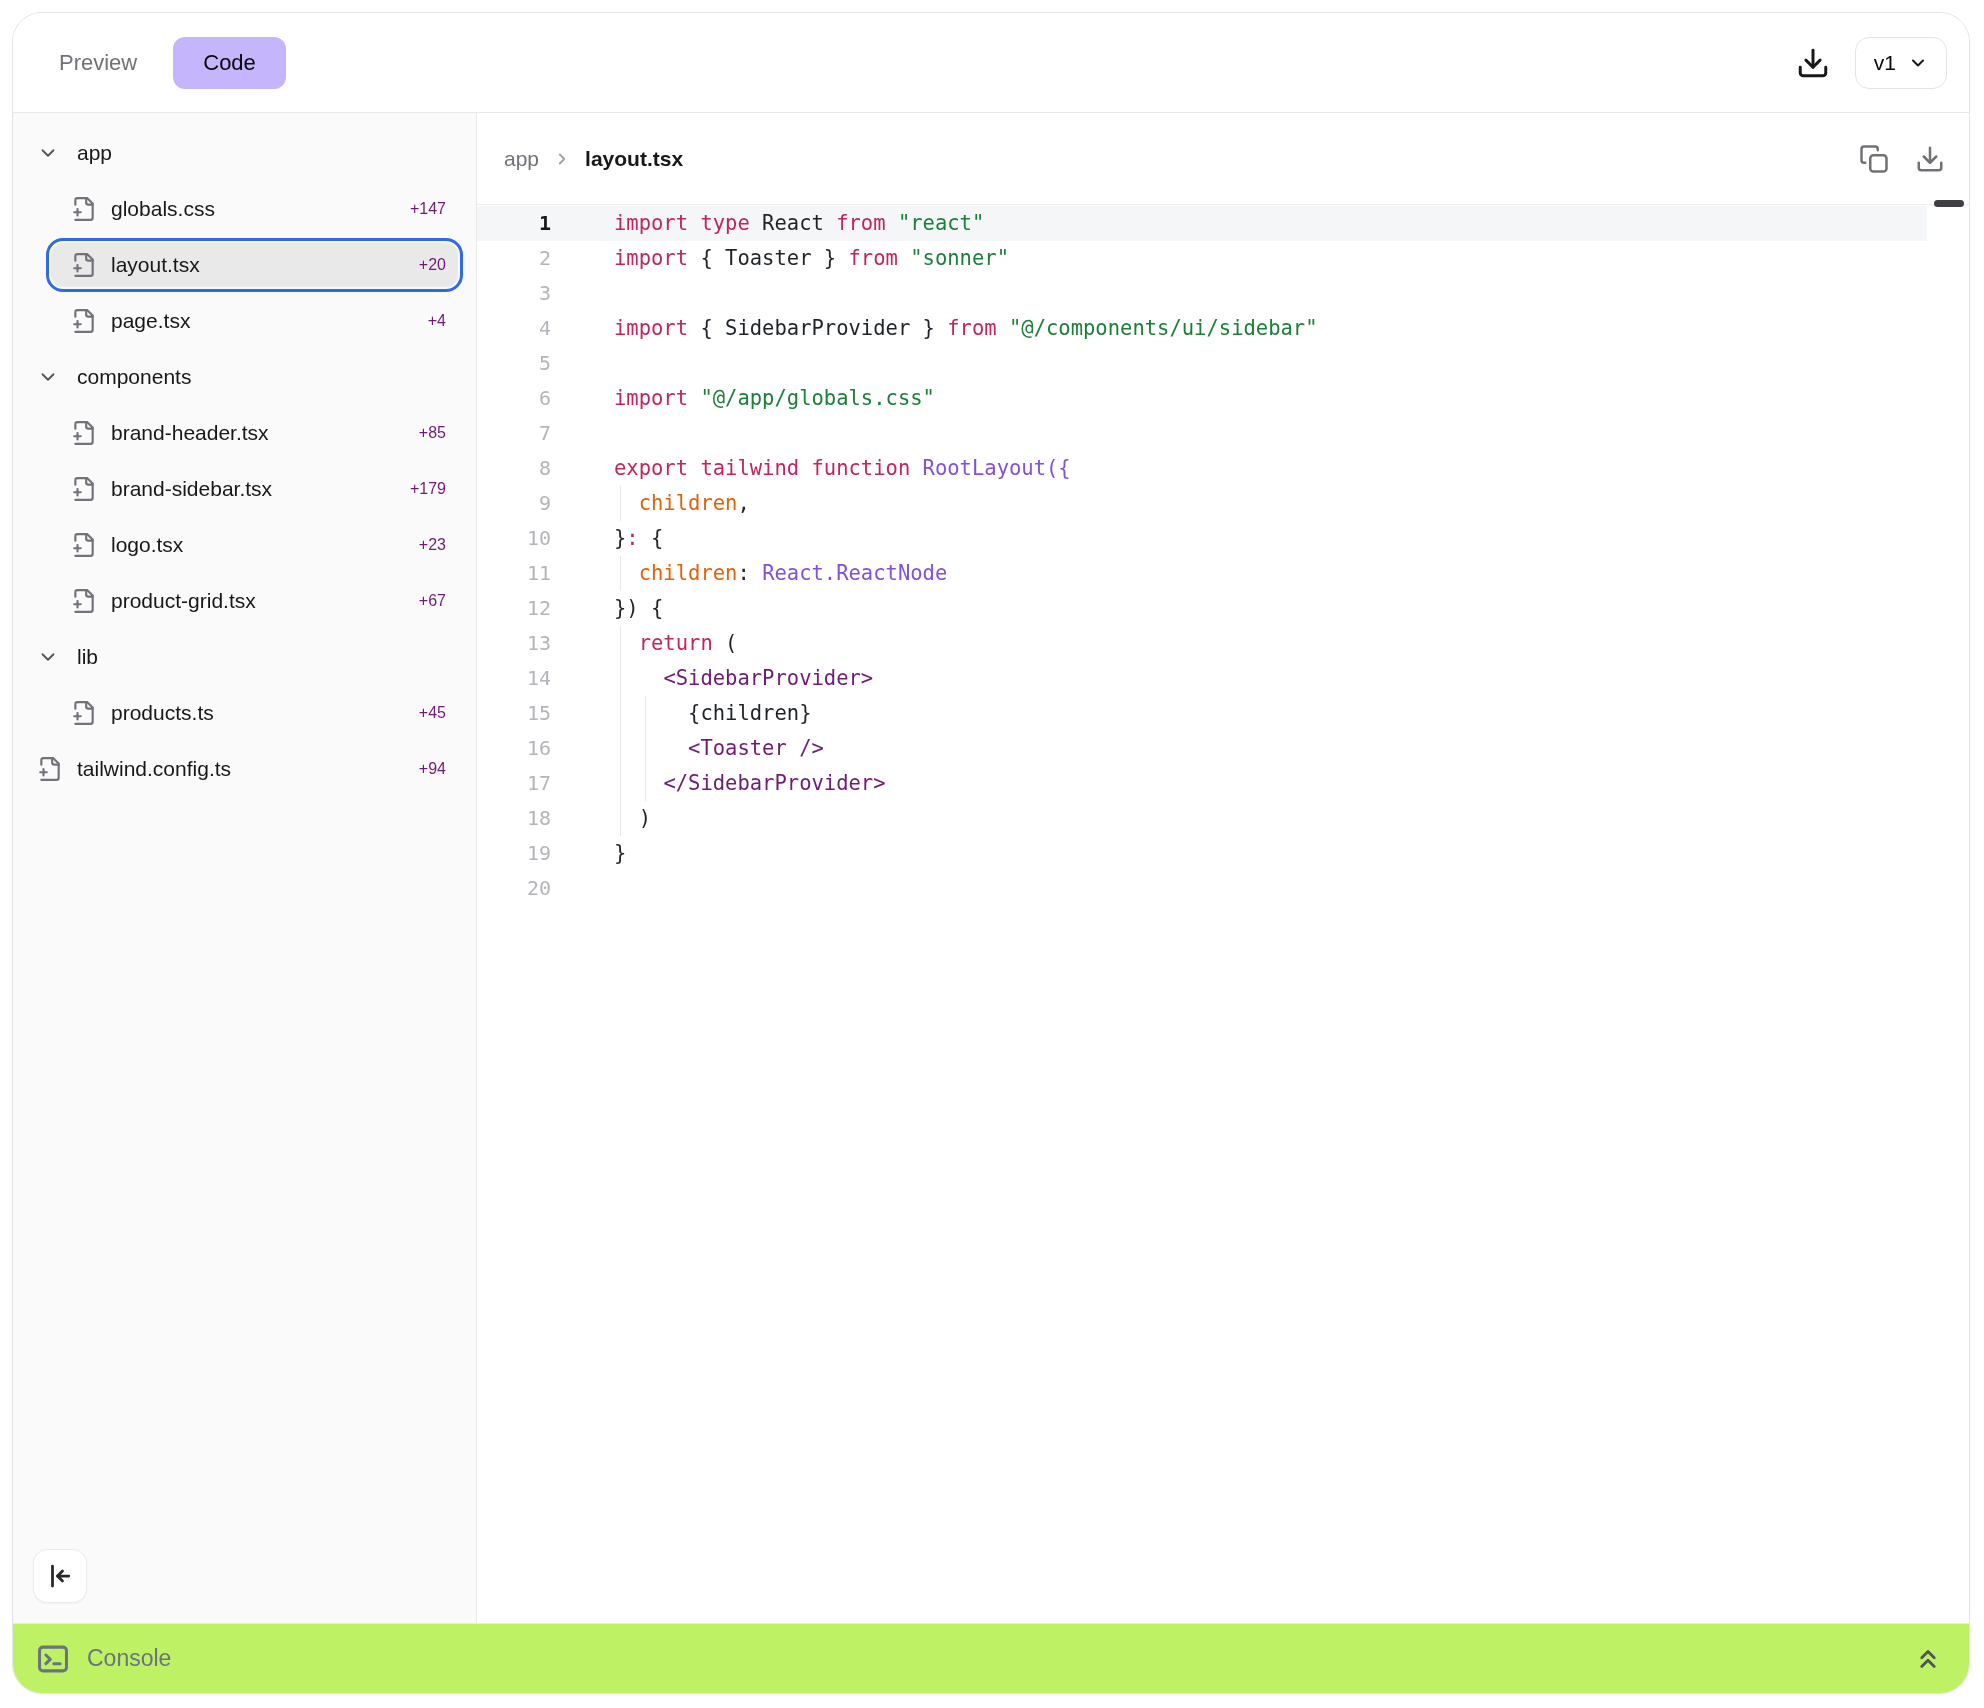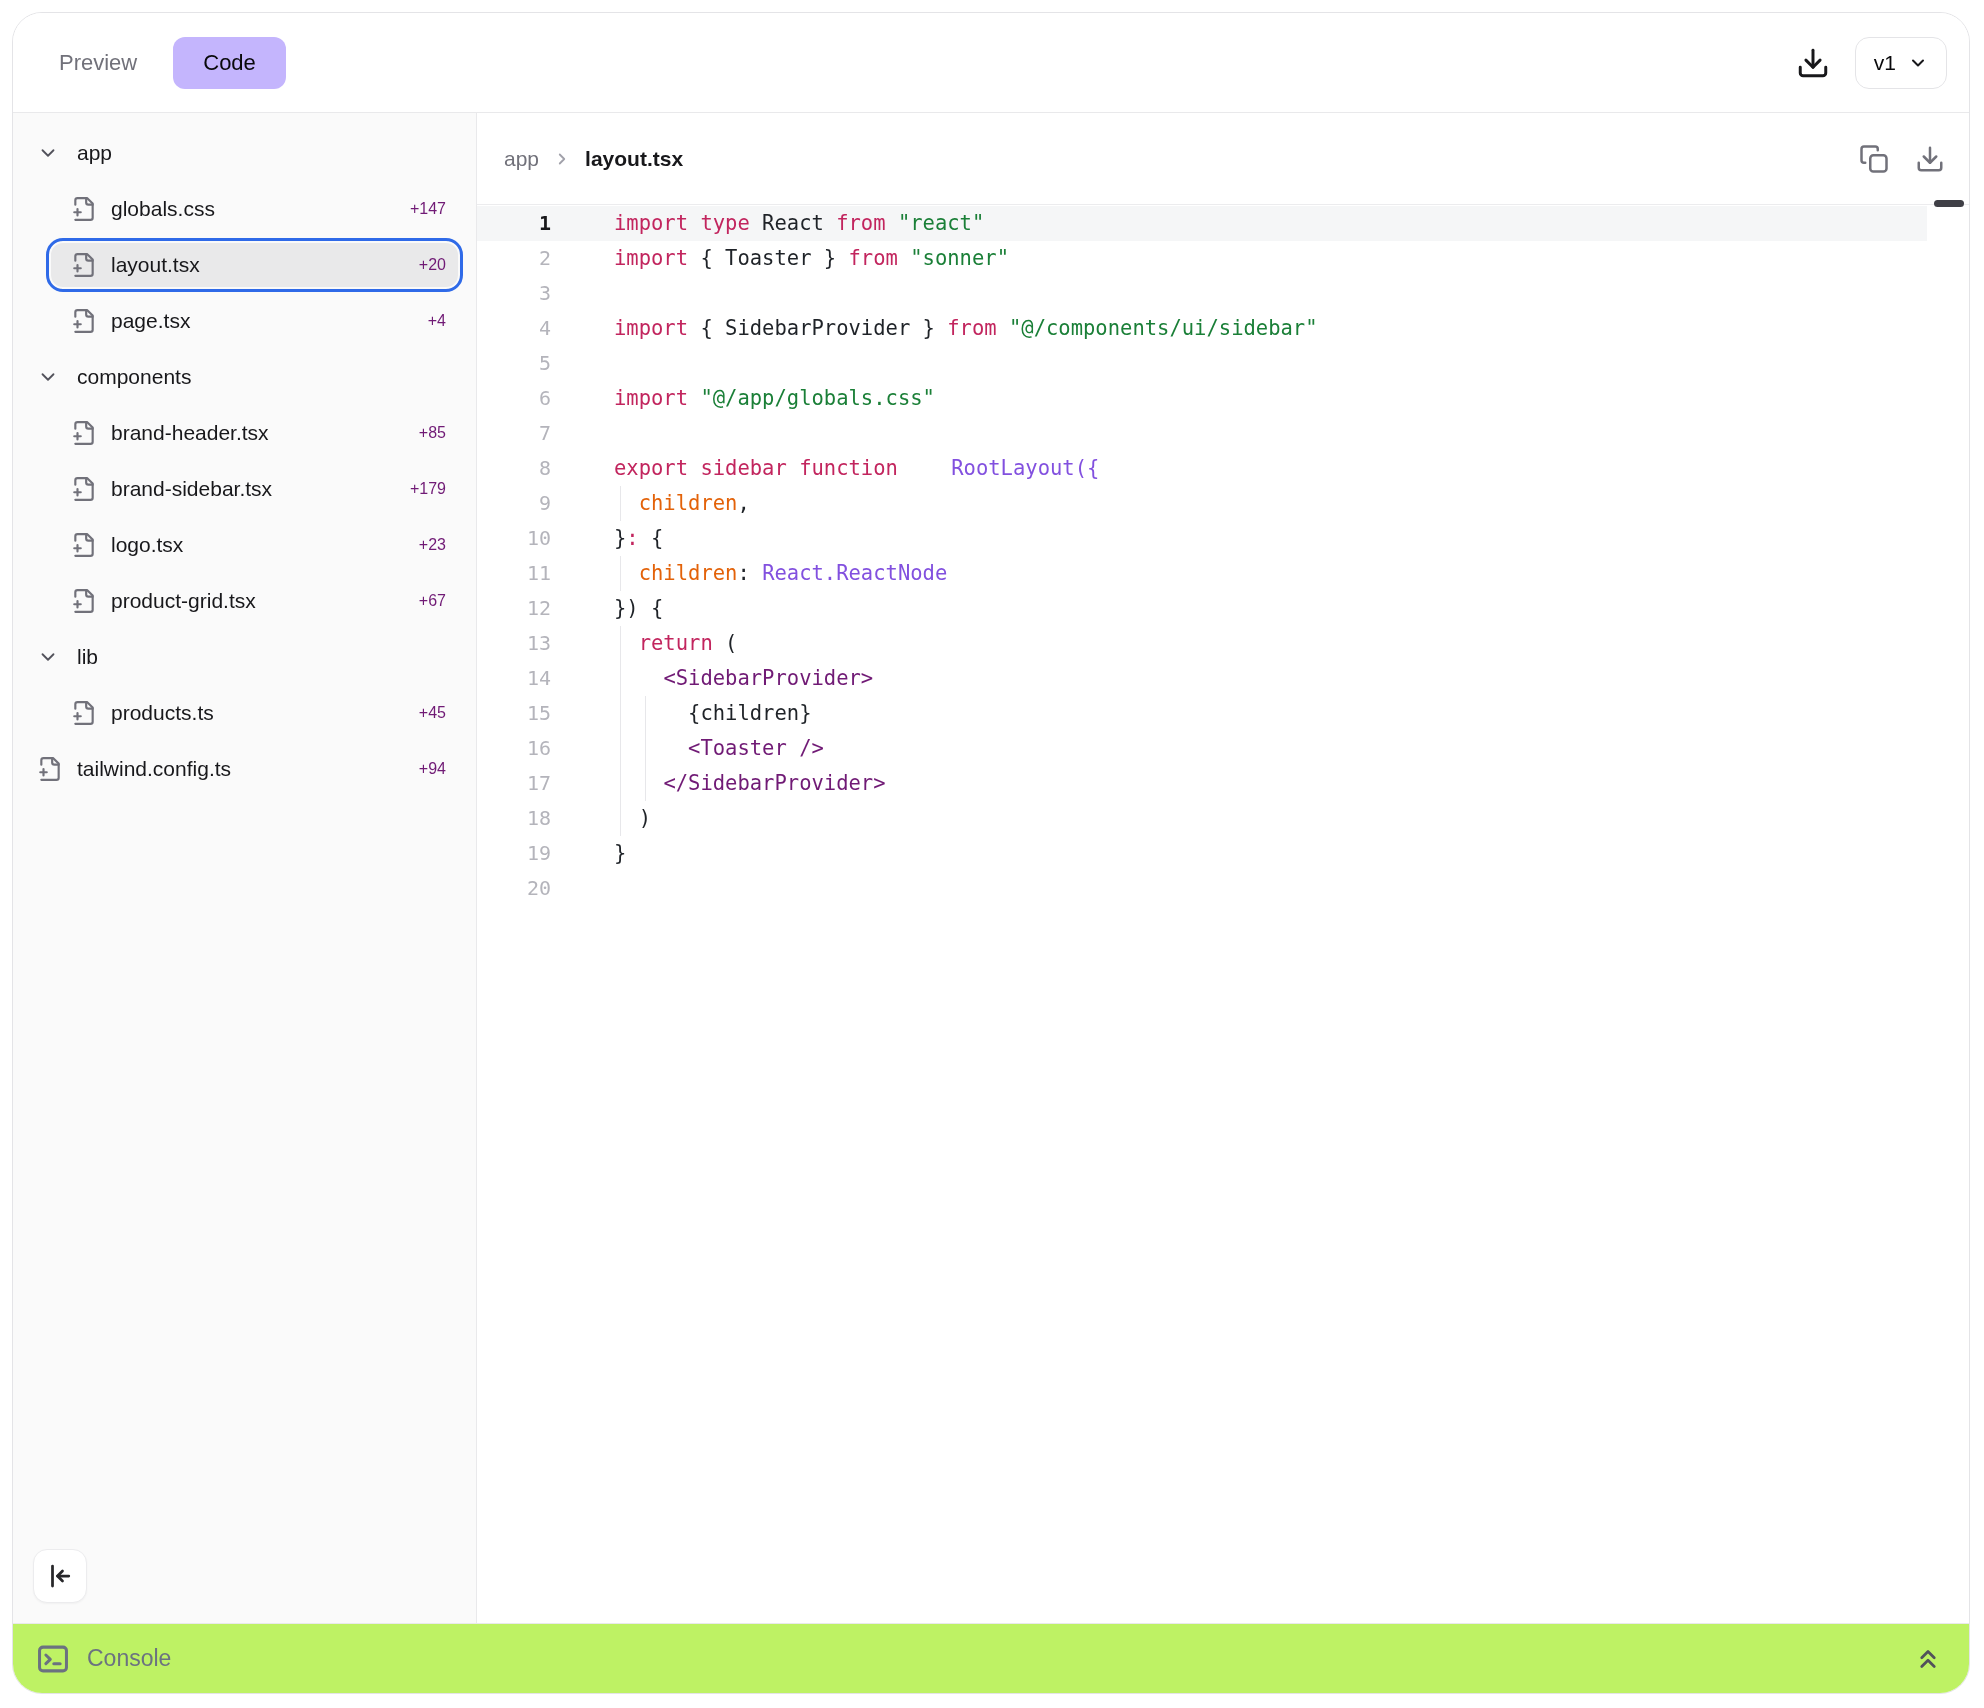--- a/index.html
+++ b/index.html
@@ -52,21 +52,21 @@
 
   .codebody { position:relative; flex:1; padding-top:1px; overflow:hidden; }
   .cline { display:flex; height:35px; line-height:35px; font-family:"DejaVu Sans Mono", monospace;
            font-size:20.5px; white-space:pre; }
   .lnum { flex:0 0 74px; text-align:right; color:#b4b4bb; font-size:20px; }
   .ltext { padding-left:63px; color:#1f2328; }
   .cline.active { background:linear-gradient(to right, #f5f6f7 calc(100% - 42px), #ffffff calc(100% - 42px)); }
   .cline.active .lnum { color:#18181b; font-weight:700; }
   .tok-kw  { color:#c2255e; }
   .tok-str { color:#1a7f37; }
-  .tok-fn  { color:#8250df;margin-left:41px; }
+  .tok-fn  { color:#8250df; }
   .tok-typ { color:#8250df; }
   .tok-var { color:#e36209; }
   .tok-tag { color:#701a75; }
   .tok-pl  { color:#1f2328; }
   .iguide { position:absolute; width:1px; background:#e7e7ea; left:0; top:0; }
   .scroll-thumb { position:absolute; top:87px; right:5px; width:30px; height:7px; border-radius:4px; background:#3f3f46; }
 
   
   .consolebar { flex:0 0 70px; height:70px; border-top:1px solid #e9e9eb; background:#bef264;
                 display:flex; align-items:center; padding:0 26px 0 21px; }
@@ -263,21 +263,21 @@
       </div>
       <div class="codebody">
         <div id="lines">
             <div class="cline active"><span class="lnum">1</span><span class="ltext"><span class="tok-kw">import</span><span class="tok-pl"> </span><span class="tok-kw">type</span><span class="tok-pl"> React </span><span class="tok-kw">from</span><span class="tok-pl"> </span><span class="tok-str">"react"</span></span></div>
             <div class="cline"><span class="lnum">2</span><span class="ltext"><span class="tok-kw">import</span><span class="tok-pl"> { Toaster } </span><span class="tok-kw">from</span><span class="tok-pl"> </span><span class="tok-str">"sonner"</span></span></div>
             <div class="cline"><span class="lnum">3</span><span class="ltext"></span></div>
             <div class="cline"><span class="lnum">4</span><span class="ltext"><span class="tok-kw">import</span><span class="tok-pl"> { SidebarProvider } </span><span class="tok-kw">from</span><span class="tok-pl"> </span><span class="tok-str">"@/components/ui/sidebar"</span></span></div>
             <div class="cline"><span class="lnum">5</span><span class="ltext"></span></div>
             <div class="cline"><span class="lnum">6</span><span class="ltext"><span class="tok-kw">import</span><span class="tok-pl"> </span><span class="tok-str">"@/app/globals.css"</span></span></div>
             <div class="cline"><span class="lnum">7</span><span class="ltext"></span></div>
-            <div class="cline"><span class="lnum">8</span><span class="ltext"><span class="tok-kw">export</span><span class="tok-pl"> </span><span class="tok-kw">sidebar</span><span class="tok-pl"> </span><span class="tok-kw">function</span><span class="tok-pl"> </span><span class="tok-fn">RootLayout({</span></span></div>
+            <div class="cline"><span class="lnum">8</span><span class="ltext"><span class="tok-kw">export</span><span class="tok-pl"> </span><span class="tok-kw">tailwind</span><span class="tok-pl"> </span><span class="tok-kw">function</span><span class="tok-pl"> </span><span class="tok-fn">RootLayout({</span></span></div>
             <div class="cline"><span class="lnum">9</span><span class="ltext"><span class="tok-pl">  </span><span class="tok-var">children</span><span class="tok-pl">,</span></span></div>
             <div class="cline"><span class="lnum">10</span><span class="ltext"><span class="tok-pl">}</span><span class="tok-kw">:</span><span class="tok-pl"> {</span></span></div>
             <div class="cline"><span class="lnum">11</span><span class="ltext"><span class="tok-pl">  </span><span class="tok-var">children</span><span class="tok-pl">: </span><span class="tok-typ">React.ReactNode</span></span></div>
             <div class="cline"><span class="lnum">12</span><span class="ltext"><span class="tok-pl">}) {</span></span></div>
             <div class="cline"><span class="lnum">13</span><span class="ltext"><span class="tok-pl">  </span><span class="tok-kw">return</span><span class="tok-pl"> (</span></span></div>
             <div class="cline"><span class="lnum">14</span><span class="ltext"><span class="tok-pl">    </span><span class="tok-tag">&lt;SidebarProvider&gt;</span></span></div>
             <div class="cline"><span class="lnum">15</span><span class="ltext"><span class="tok-pl">      {children}</span></span></div>
             <div class="cline"><span class="lnum">16</span><span class="ltext"><span class="tok-pl">      </span><span class="tok-tag">&lt;Toaster /&gt;</span></span></div>
             <div class="cline"><span class="lnum">17</span><span class="ltext"><span class="tok-pl">    </span><span class="tok-tag">&lt;/SidebarProvider&gt;</span></span></div>
             <div class="cline"><span class="lnum">18</span><span class="ltext"><span class="tok-pl">  )</span></span></div>

